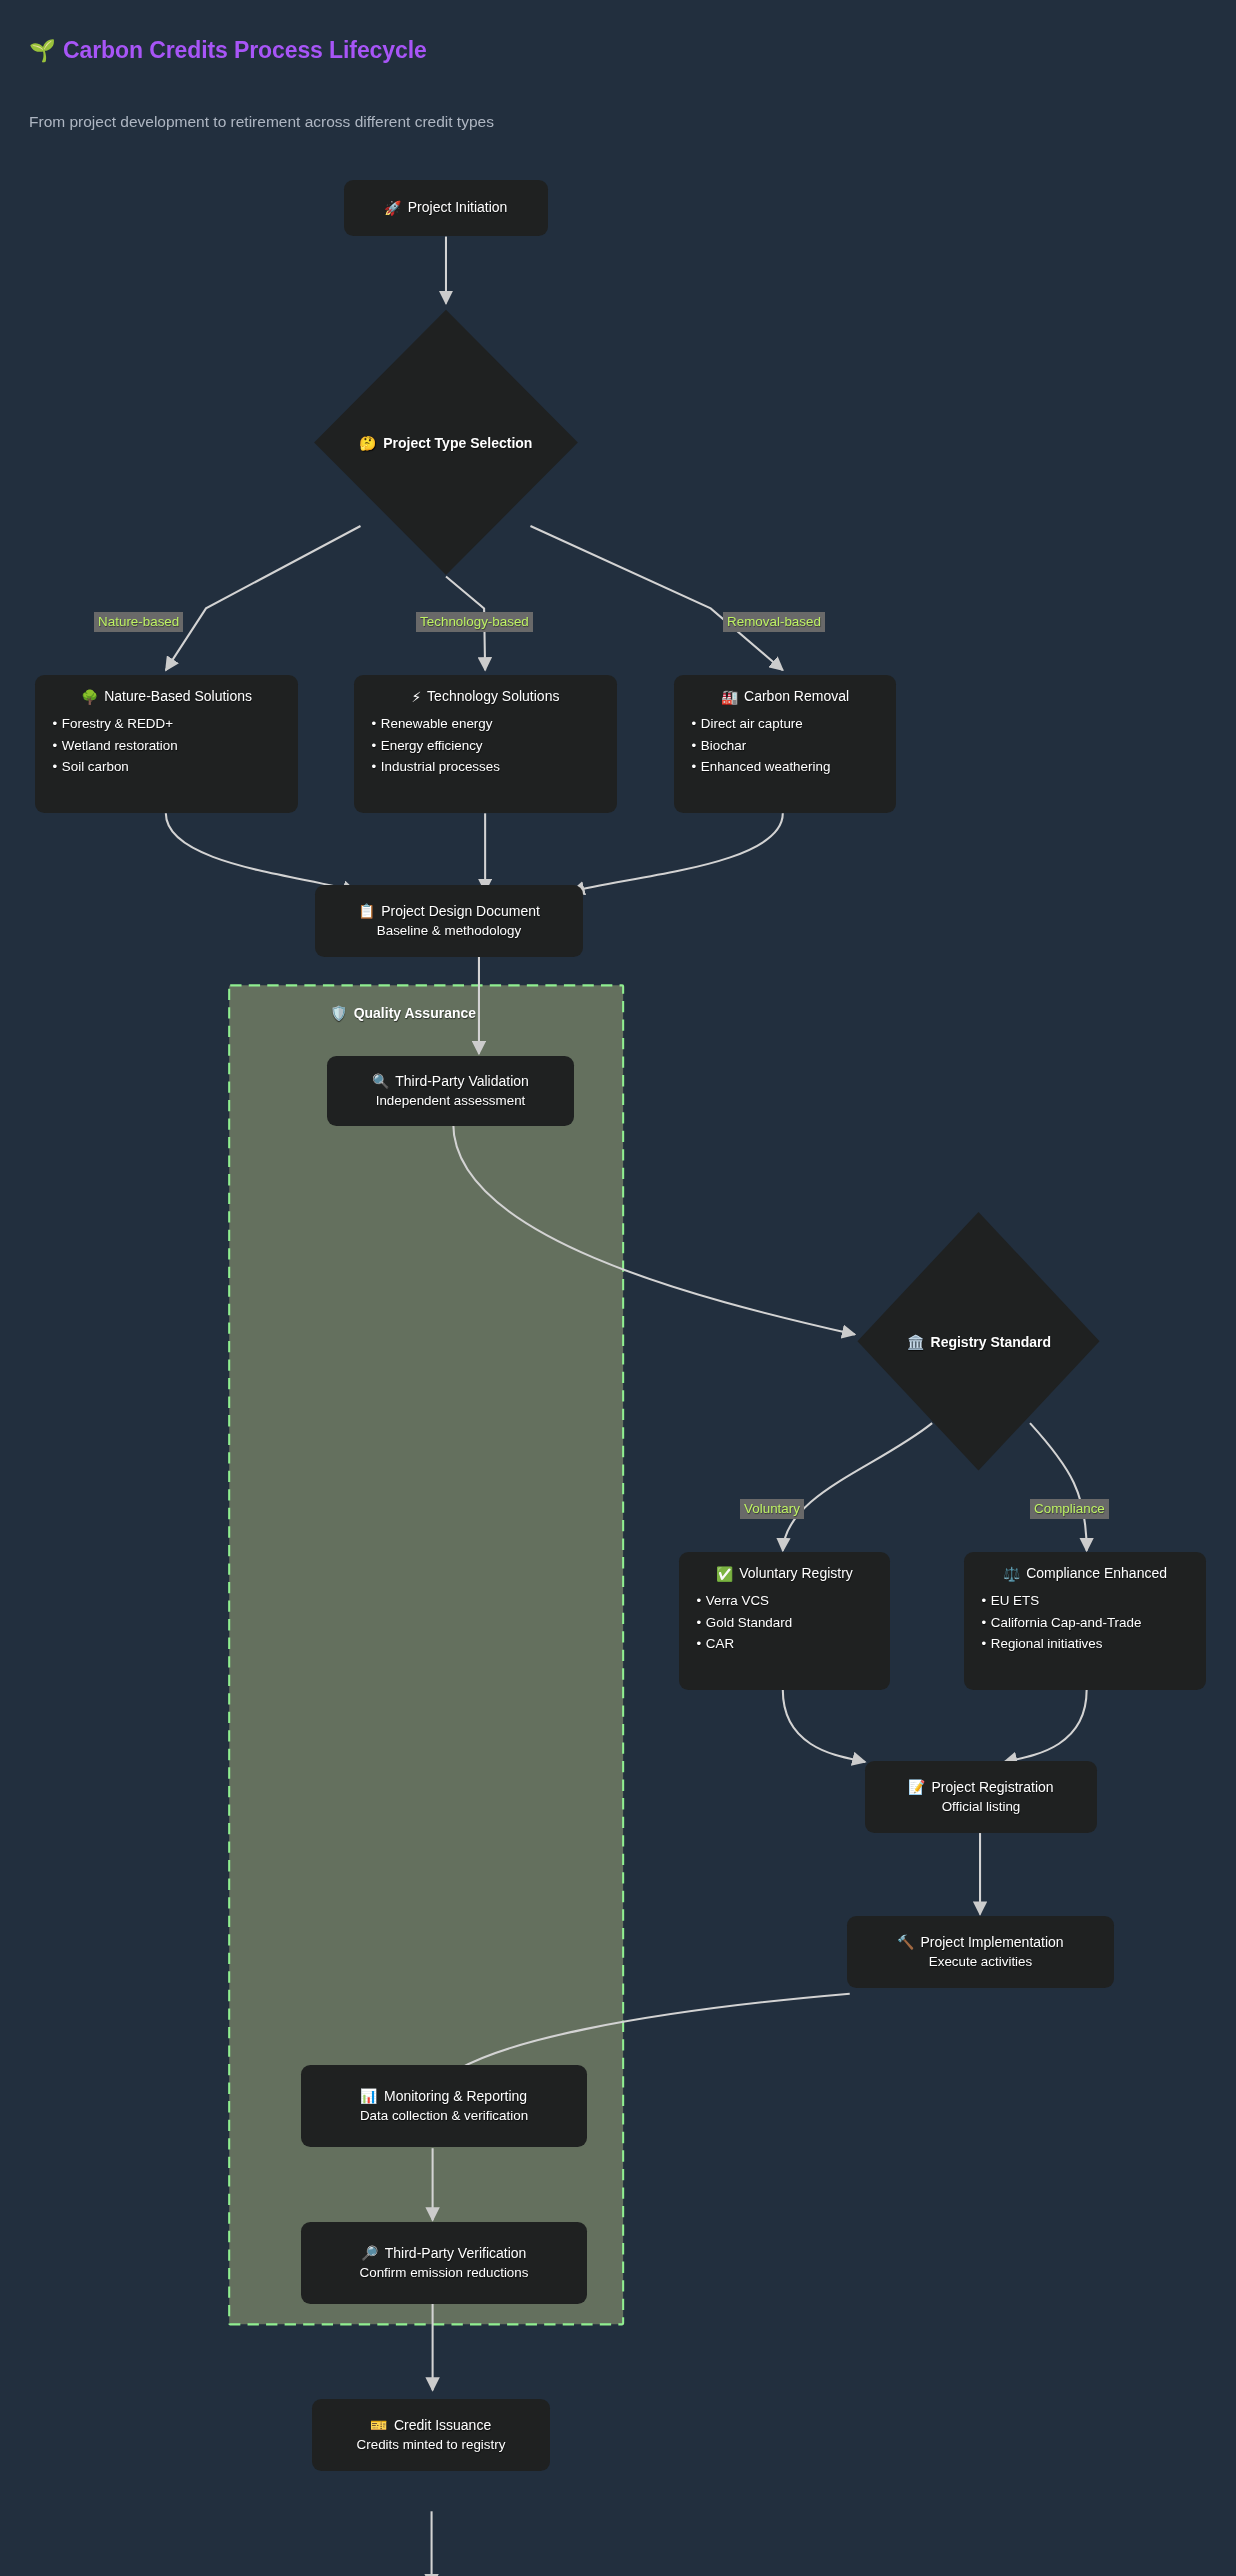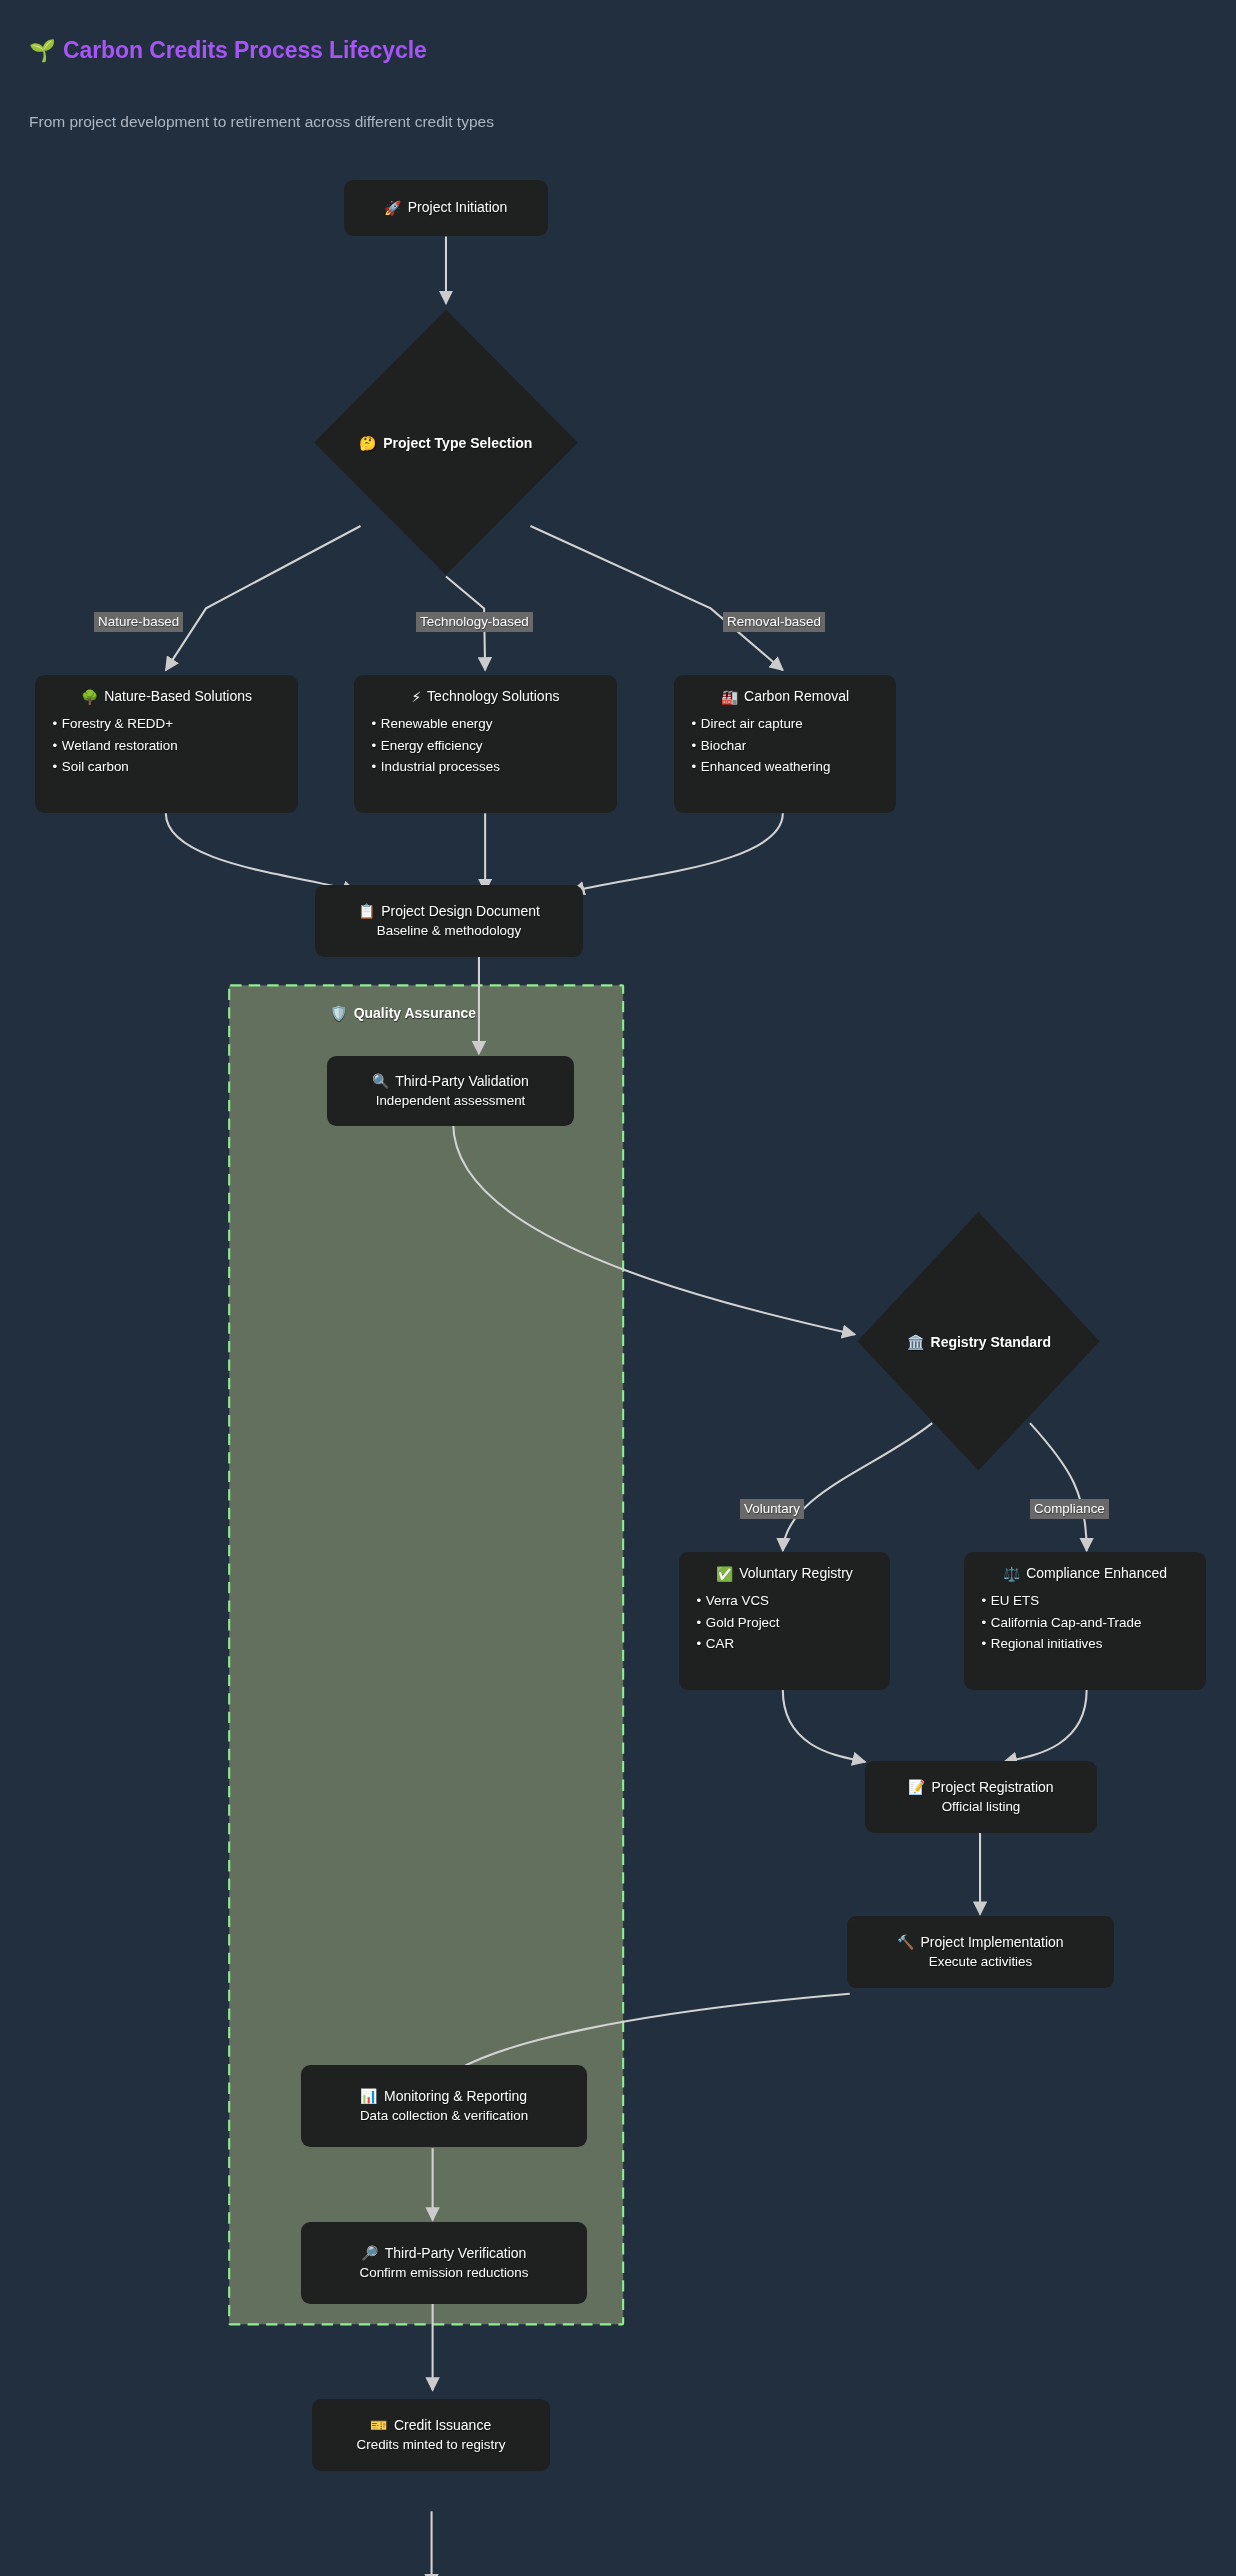--- a/index.html
+++ b/index.html
@@ -68,21 +68,21 @@
 
   
   .sg-title{
     position:absolute;display:flex;align-items:center;gap:6.2px;
     color:#ffffff;font-size:14px;font-weight:bold;white-space:nowrap;
     text-shadow:0.5px 0.5px 1px rgba(0,0,0,.6);
   }
 
   
   .elabel{
-    position:absolute;background:#696969;color:#ffffff;
+    position:absolute;background:#696969;color:#bef264;
     font-size:13.4px;font-weight:400;white-space:nowrap;
     padding:1.5px 4.1px 2.6px 4.1px;line-height:1.15;
     text-shadow:0.5px 0.5px 1px rgba(0,0,0,.5);
   }
 </style>
 </head>
 <body>
 
 <div id="page">
 
@@ -224,21 +224,21 @@
     <span>Registry Standard</span>
   </div>
 
   <div class="node card" style="left:679px;top:1552px;width:211px;height:138px;">
     <div class="ntitle-row">
       <span class="nem">✅</span>
       <span class="node-title">Voluntary Registry</span>
     </div>
     <ul class="node-list">
         <li>Verra VCS</li>
-        <li>Gold Project</li>
+        <li>Gold Standard</li>
         <li>CAR</li>
       </ul>
   </div>
 
   <div class="node card" style="left:964px;top:1552px;width:242px;height:138px;">
     <div class="ntitle-row">
       <span class="nem">⚖️</span>
       <span class="node-title">Compliance Enhanced</span>
     </div>
     <ul class="node-list">

